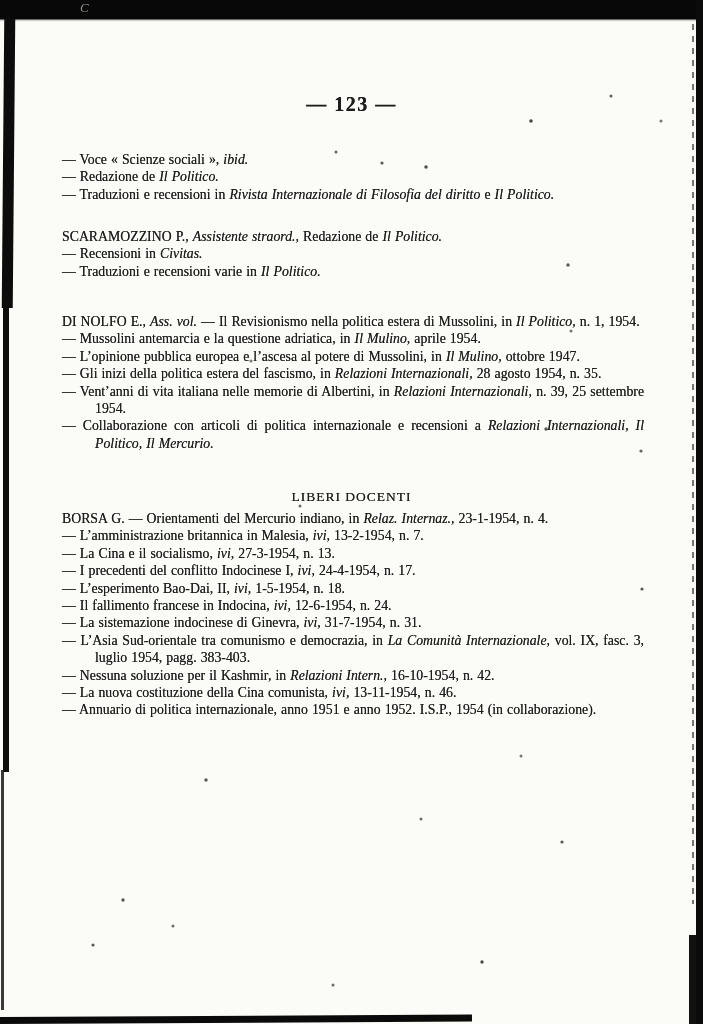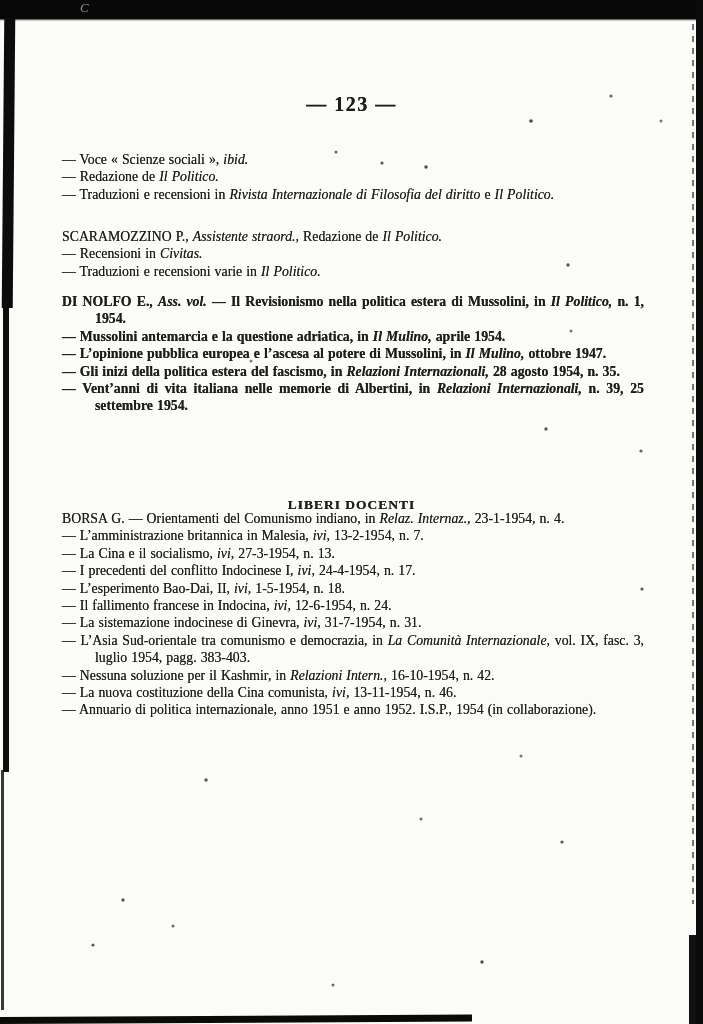--- a/index.html
+++ b/index.html
@@ -79,35 +79,35 @@
     font-size: 20px; font-weight: bold; letter-spacing: 1.5px;
     text-shadow: 0 0 .4px #1e1d1b;
   }
   .section {
     position: absolute; left: 62px; width: 582px;
     font-size: 13.8px; line-height: 17.4px;
     word-spacing: 0.6px;
   }
   .s0 { top: 151px; }
   .s1 { top: 228px; }
-  .s2 { top: 293px; font-weight: bold; }
+  .s2 { top: 313px; }
   .s3 { top: 510px; }
   .entry {
     margin: 0;
     padding-left: 33px;
     text-indent: -33px;
     text-align: justify;
     text-shadow: 0 0 .35px rgba(30,29,27,.8);
   }
   .entry i { font-style: italic; }
   .heading {
     position: absolute; top: 481px; left: 0; right: 0;
-    margin: 16px;
+    margin: 8px;
     text-align: center;
-    font-size: 13.5px; font-weight: bold; letter-spacing: 1px;
+    font-size: 13.5px; font-weight: normal; letter-spacing: 1px;
     text-shadow: 0 0 .35px rgba(30,29,27,.8);
   }
 </style>
 </head>
 <body>
 
 <div class="page">
 
   <div class="edge-top">
     <span class="corner-mark">C</span>
@@ -132,26 +132,27 @@
       <p class="entry"><span>SCARAMOZZINO P., </span><i>Assistente straord.,</i><span> Redazione de </span><i>Il Politico.</i></p>
       <p class="entry"><span>— Recensioni in </span><i>Civitas.</i></p>
       <p class="entry"><span>— Traduzioni e recensioni varie in </span><i>Il Politico.</i></p>
     </div>
   <div class="section s2">
       <p class="entry"><span>DI NOLFO E., </span><i>Ass. vol.</i><span> — Il Revisionismo nella politica estera di Mussolini, in </span><i>Il Politico,</i><span> n. 1, 1954.</span></p>
       <p class="entry"><span>— Mussolini antemarcia e la questione adriatica, in </span><i>Il Mulino,</i><span> aprile 1954.</span></p>
       <p class="entry"><span>— L’opinione pubblica europea e l’ascesa al potere di Mussolini, in </span><i>Il Mulino,</i><span> ottobre 1947.</span></p>
       <p class="entry"><span>— Gli inizi della politica estera del fascismo, in </span><i>Relazioni Internazionali,</i><span> 28 agosto 1954, n. 35.</span></p>
       <p class="entry"><span>— Vent’anni di vita italiana nelle memorie di Albertini, in </span><i>Relazioni Internazionali,</i><span> n. 39, 25 settembre 1954.</span></p>
+      <p class="entry"><span>— Collaborazione con articoli di politica internazionale e recensioni a </span><i>Relazioni Internazionali, Il Politico, Il Mercurio.</i></p>
     </div>
 
   <h2 class="heading">LIBERI DOCENTI</h2>
 
   <div class="section s3">
-      <p class="entry"><span>BORSA G. — Orientamenti del Comunismo indiano, in </span><i>Relaz. Internaz.,</i><span> 23-1-1954, n. 4.</span></p>
+      <p class="entry"><span>BORSA G. — Orientamenti del Mercurio indiano, in </span><i>Relaz. Internaz.,</i><span> 23-1-1954, n. 4.</span></p>
       <p class="entry"><span>— L’amministrazione britannica in Malesia, </span><i>ivi,</i><span> 13-2-1954, n. 7.</span></p>
       <p class="entry"><span>— La Cina e il socialismo, </span><i>ivi,</i><span> 27-3-1954, n. 13.</span></p>
       <p class="entry"><span>— I precedenti del conflitto Indocinese I, </span><i>ivi,</i><span> 24-4-1954, n. 17.</span></p>
       <p class="entry"><span>— L’esperimento Bao-Dai, II, </span><i>ivi,</i><span> 1-5-1954, n. 18.</span></p>
       <p class="entry"><span>— Il fallimento francese in Indocina, </span><i>ivi,</i><span> 12-6-1954, n. 24.</span></p>
       <p class="entry"><span>— La sistemazione indocinese di Ginevra, </span><i>ivi,</i><span> 31-7-1954, n. 31.</span></p>
       <p class="entry"><span>— L’Asia Sud-orientale tra comunismo e democrazia, in </span><i>La Comunità Internazionale,</i><span> vol. IX, fasc. 3, luglio 1954, pagg. 383-403.</span></p>
       <p class="entry"><span>— Nessuna soluzione per il Kashmir, in </span><i>Relazioni Intern.,</i><span> 16-10-1954, n. 42.</span></p>
       <p class="entry"><span>— La nuova costituzione della Cina comunista, </span><i>ivi,</i><span> 13-11-1954, n. 46.</span></p>
       <p class="entry"><span>— Annuario di politica internazionale, anno 1951 e anno 1952. I.S.P., 1954 (in collaborazione).</span></p>

